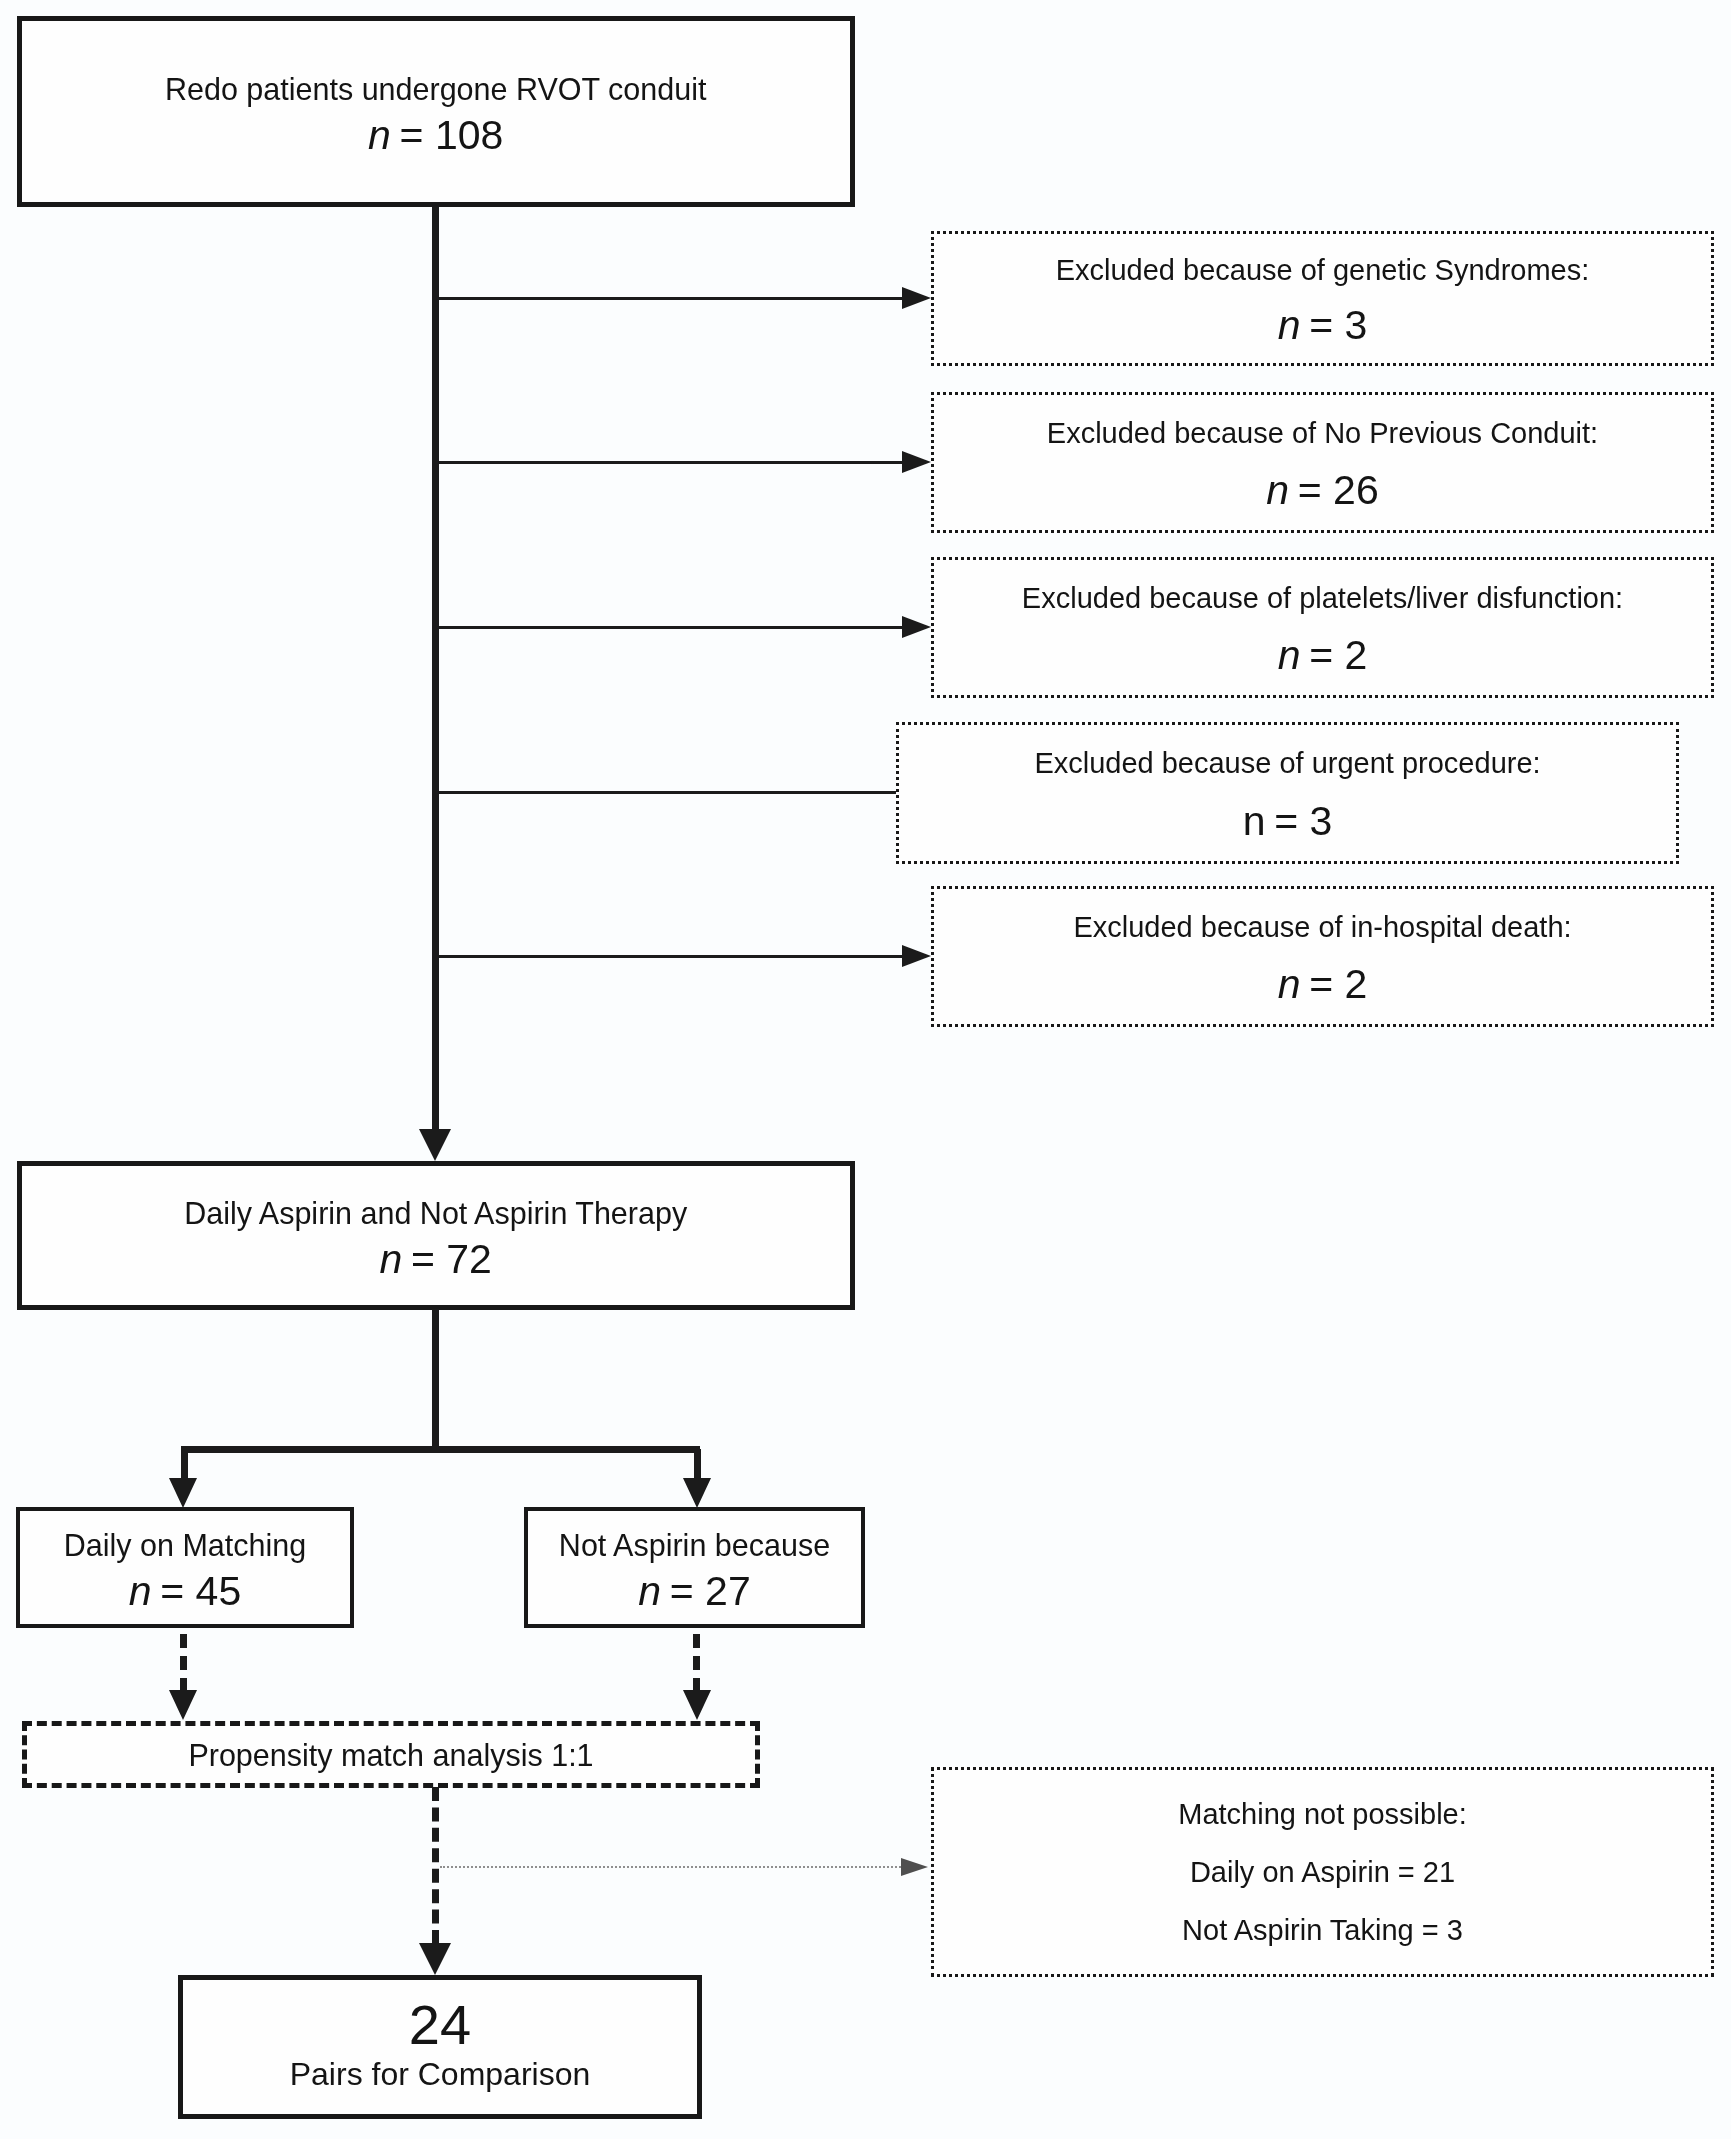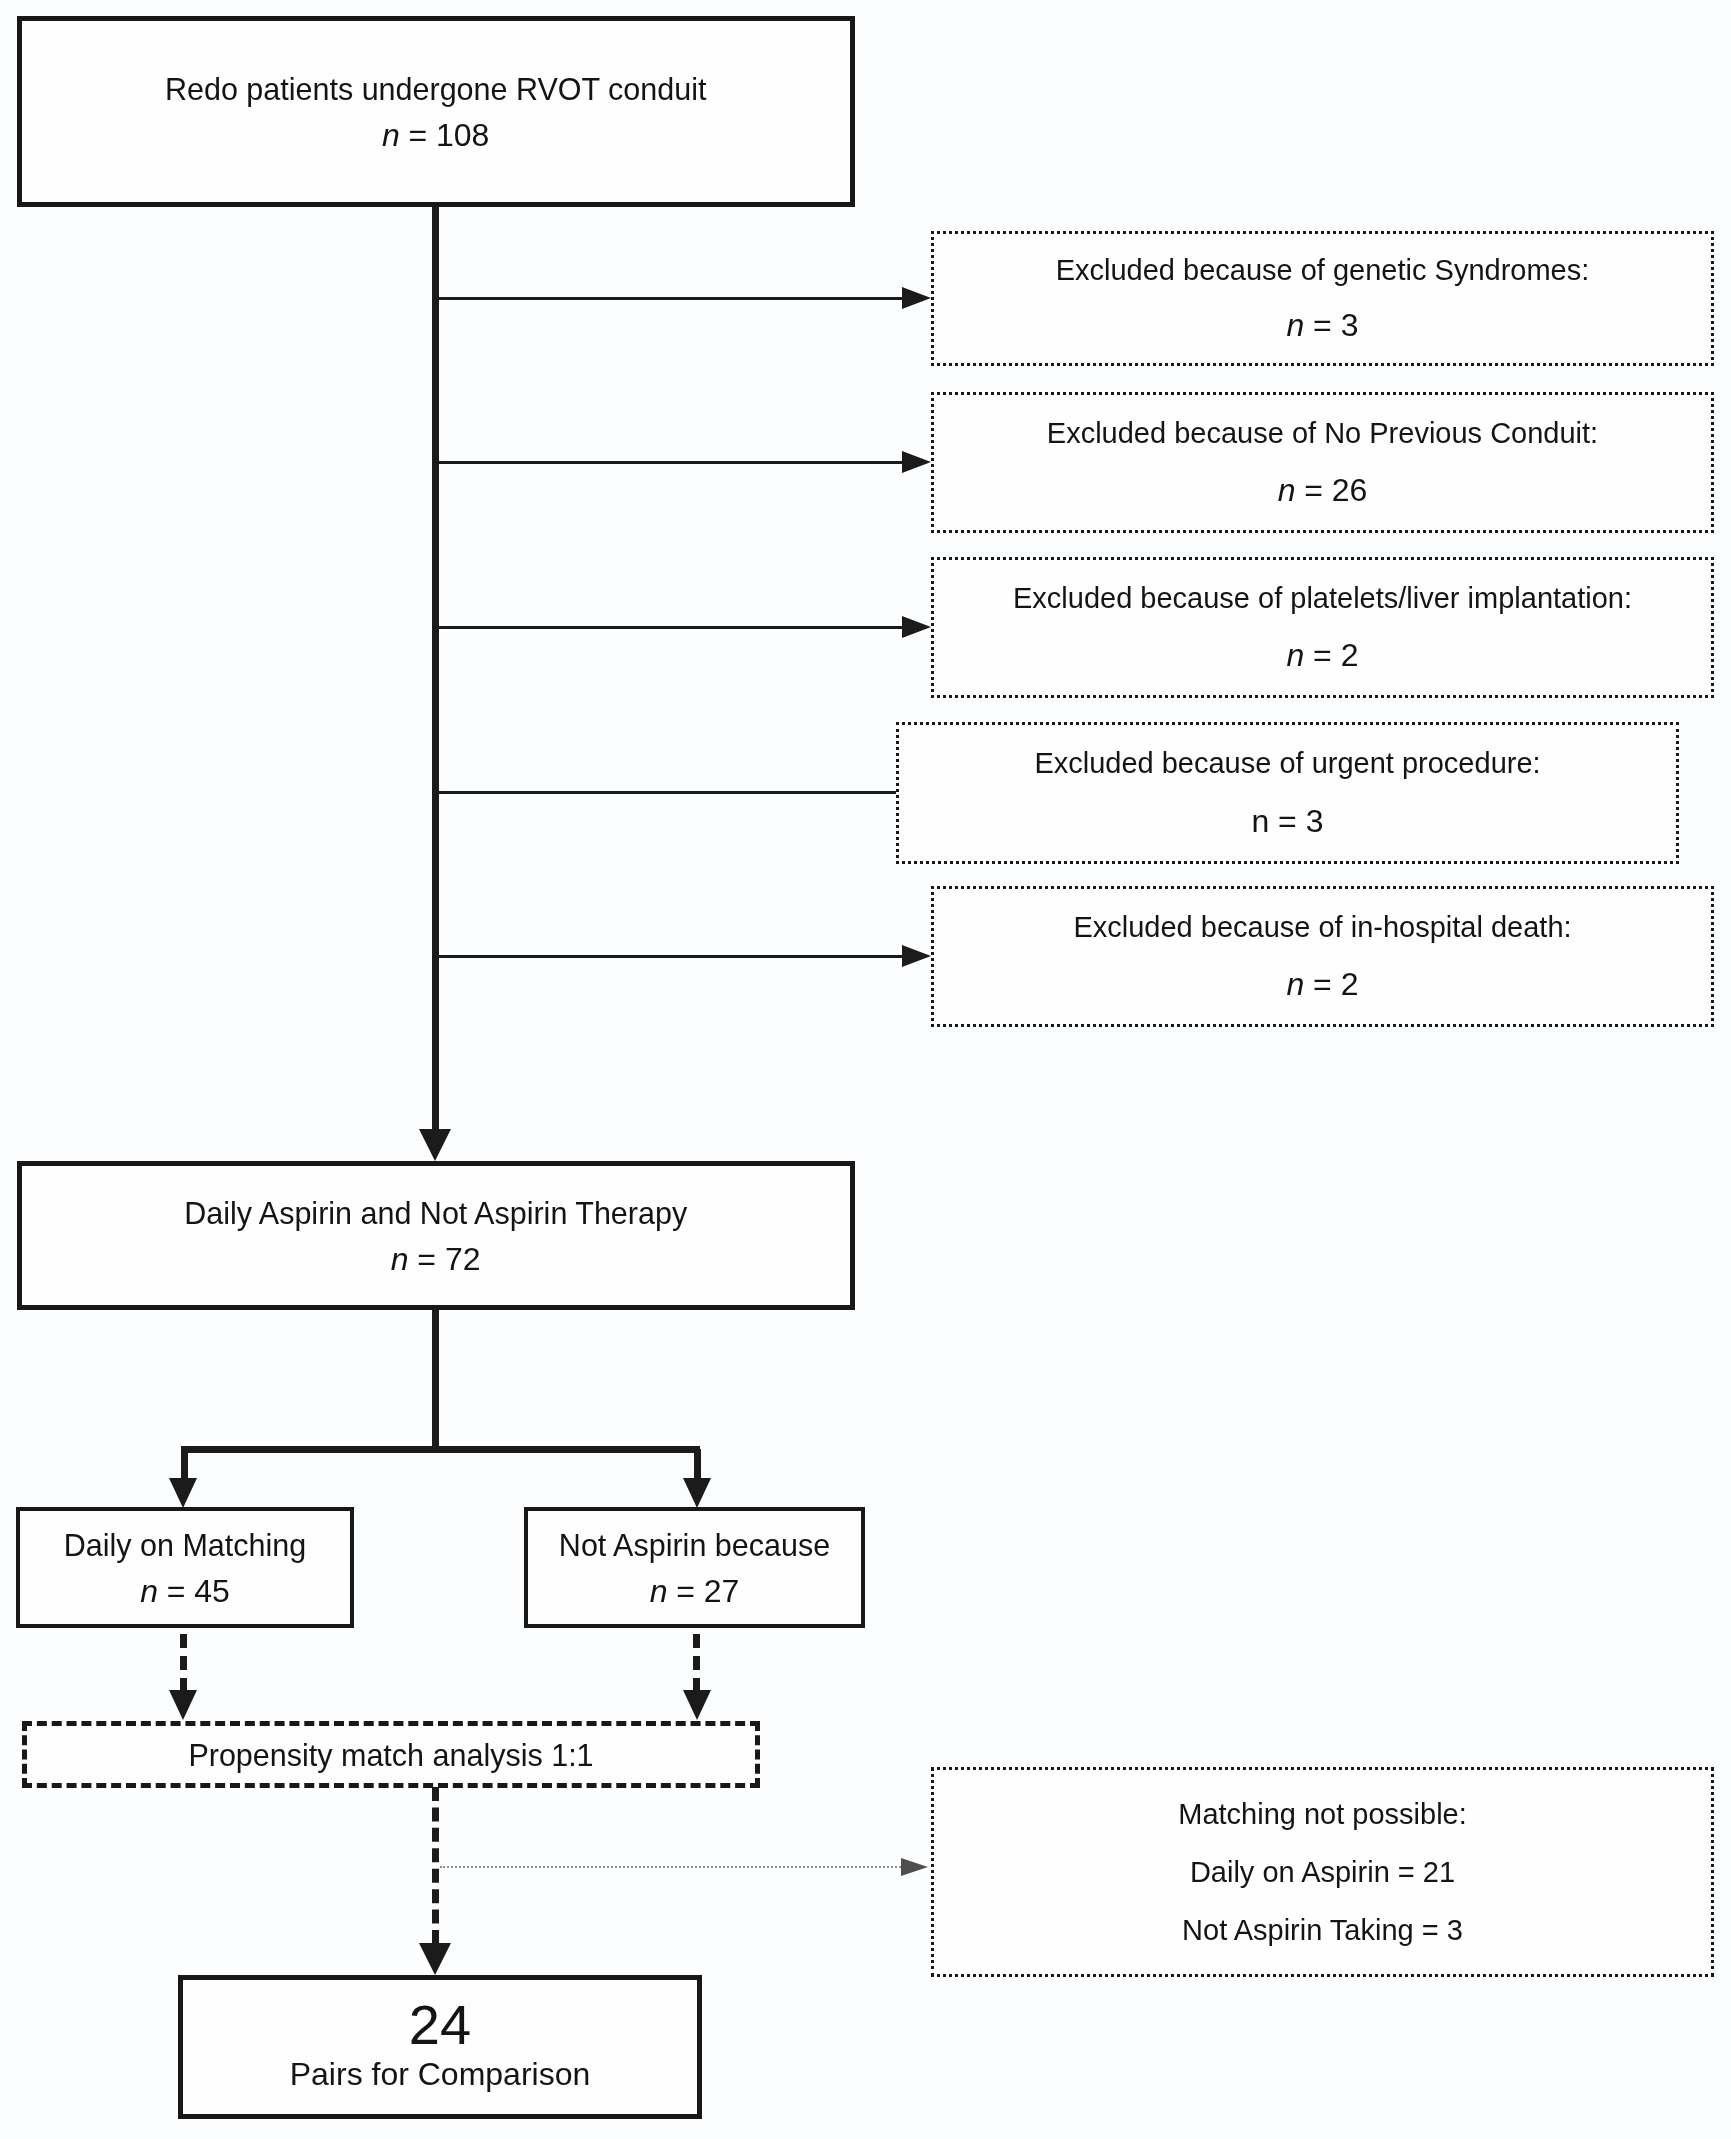--- a/index.html
+++ b/index.html
@@ -18,21 +18,21 @@
     display:flex;flex-direction:column;
     align-items:center;justify-content:center;
     text-align:center;
   }
   .solid7{border:5.1px solid #181818;}
   .solid6{border:4.4px solid #181818;}
   .dotted{border:3.6px dotted #181818;}
   .dashed7{border:5.1px dashed #181818;}
   .txt{font-size:30.5px;line-height:46px;white-space:nowrap;}
   .txt-sm{font-size:29px;line-height:42px;white-space:nowrap;}
-  .nline{font-size:32px;line-height:46px;white-space:nowrap;}
+  .nline{font-size:41px;line-height:46px;white-space:nowrap;}
   .nvar{font-style:italic;}
   .nvar[data-nstyle="normal"]{font-style:normal;}
   .ncount{margin-left:8.7px;}
   .big-num{font-size:56px;line-height:54px;}
   .result-label{font-size:32px;line-height:44px;}
   .line{position:absolute;background:#1b1b1b;}
   .tri{position:absolute;width:0;height:0;}
   .tri-down{border-left:16.7px solid transparent;border-right:16.7px solid transparent;border-top:32px solid #1b1b1b;}
   .tri-down-sm{border-left:14.5px solid transparent;border-right:14.5px solid transparent;border-top:30.5px solid #1b1b1b;}
   .tri-right{border-top:11.6px solid transparent;border-bottom:11.6px solid transparent;border-left:29px solid #1b1b1b;}
@@ -74,21 +74,21 @@
       <span class="nvar" data-nstyle="italic">n</span><span class="ncount">= 3</span>
     </div>
   </div>
   <div class="box dotted excl-box" style="left:931px;top:392px;width:783px;height:141px;">
     <div class="txt-sm">Excluded because of No Previous Conduit:</div>
     <div class="nline">
       <span class="nvar" data-nstyle="italic">n</span><span class="ncount">= 26</span>
     </div>
   </div>
   <div class="box dotted excl-box" style="left:931px;top:557px;width:783px;height:141px;">
-    <div class="txt-sm">Excluded because of platelets/liver implantation:</div>
+    <div class="txt-sm">Excluded because of platelets/liver disfunction:</div>
     <div class="nline">
       <span class="nvar" data-nstyle="italic">n</span><span class="ncount">= 2</span>
     </div>
   </div>
   <div class="box dotted excl-box" style="left:896px;top:722px;width:783px;height:142px;">
     <div class="txt-sm">Excluded because of urgent procedure:</div>
     <div class="nline">
       <span class="nvar" data-nstyle="normal">n</span><span class="ncount">= 3</span>
     </div>
   </div>

